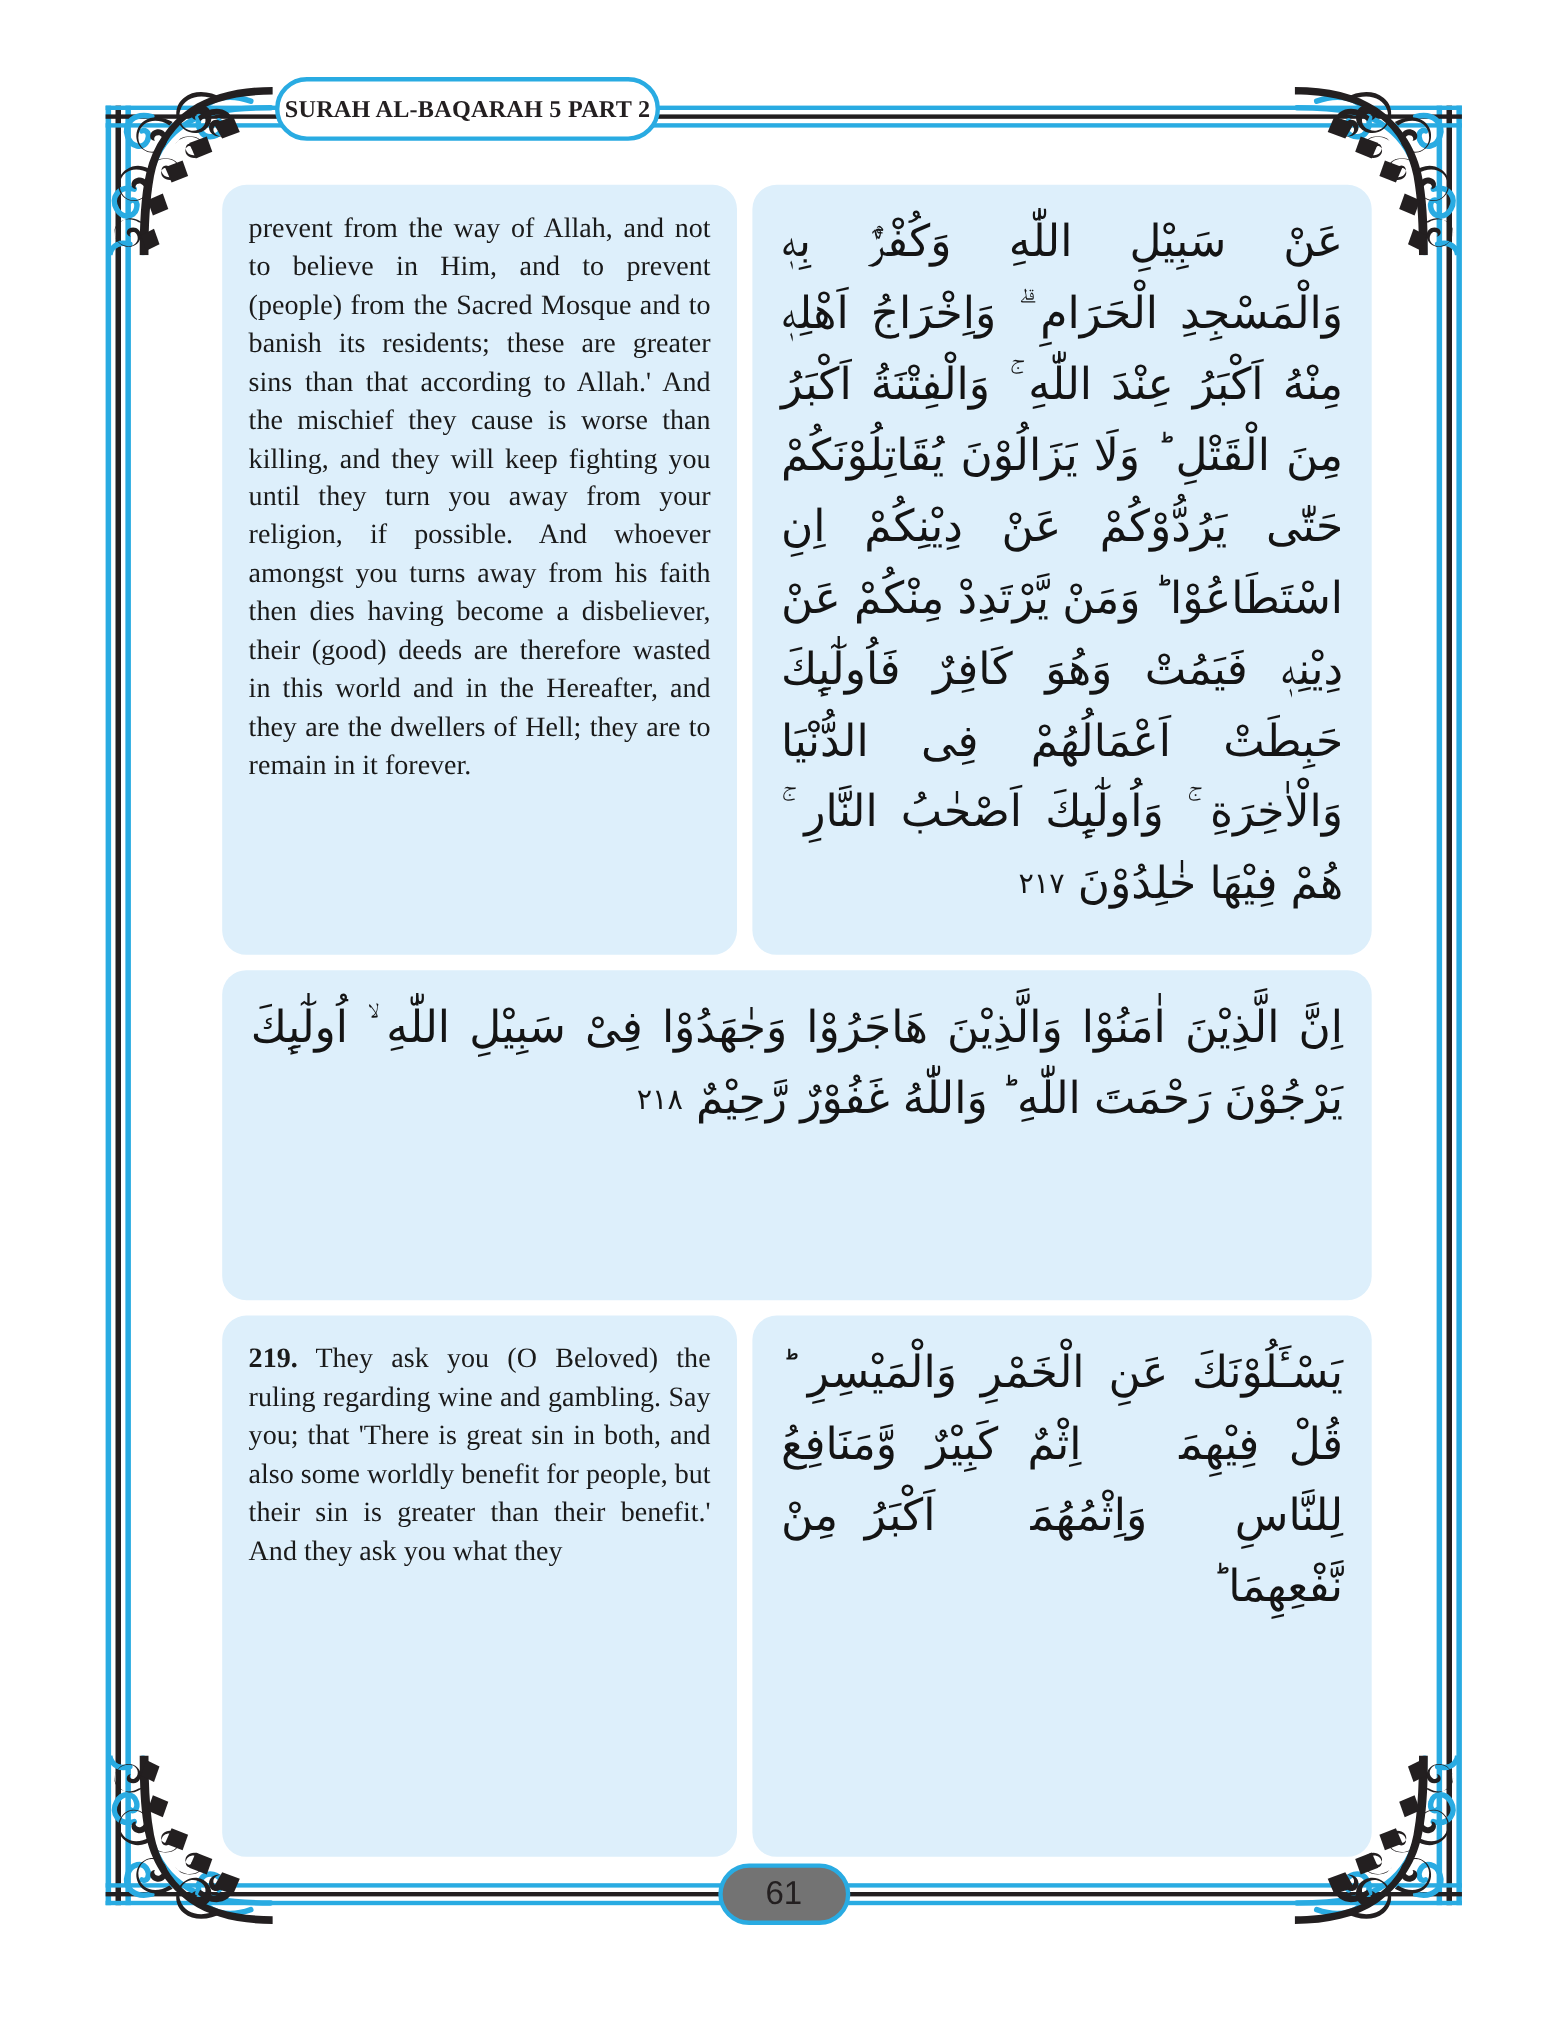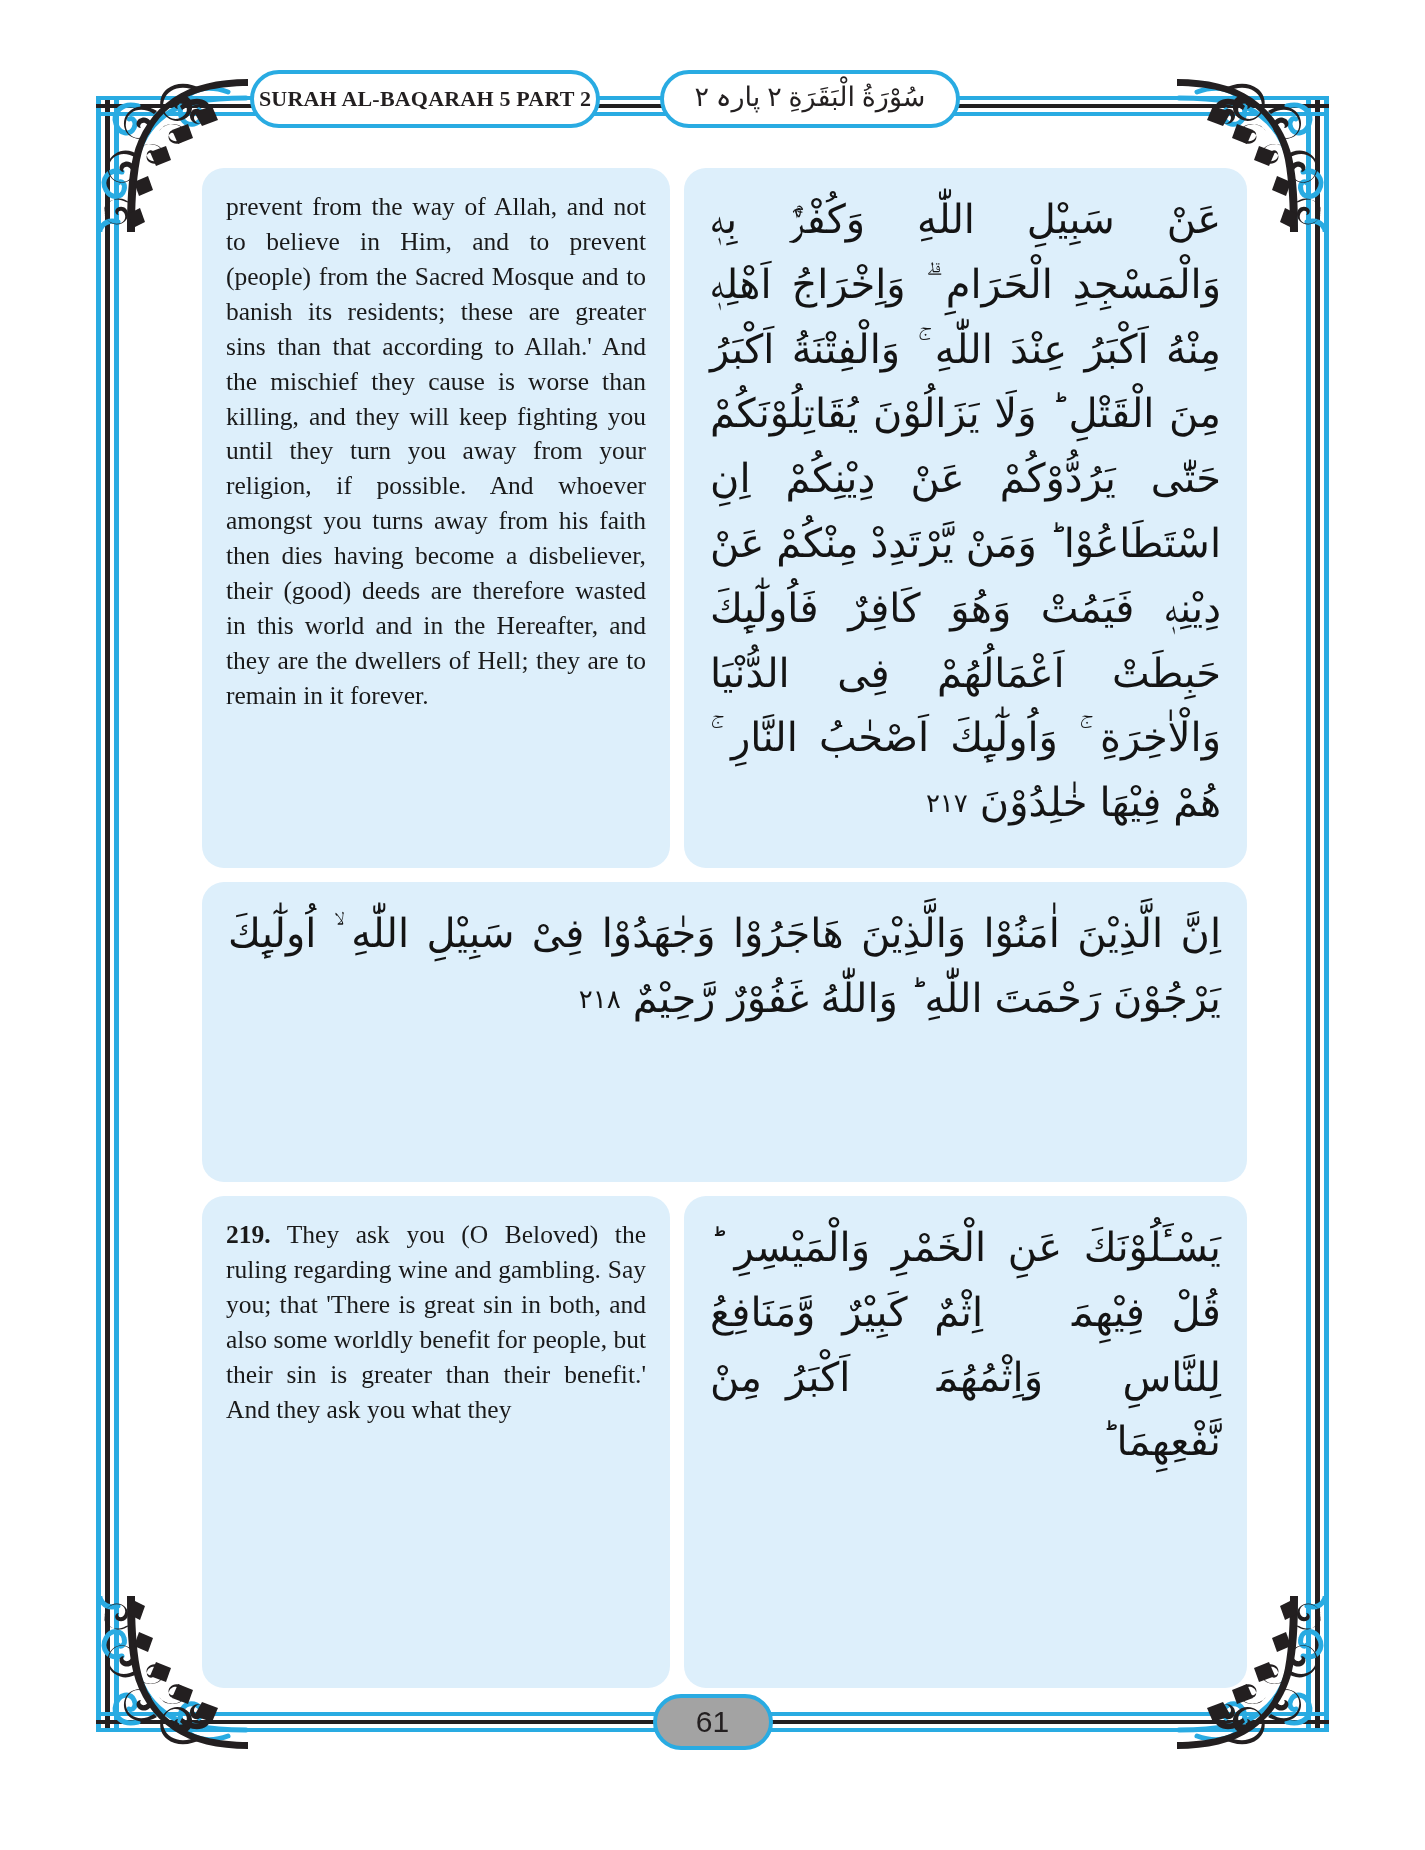--- a/index.html
+++ b/index.html
@@ -96,21 +96,21 @@
   }
 
   
   .footer-pill {
     position: absolute;
     left: 50%;
     transform: translateX(-50%);
     bottom: 100px;
     width: 120px;
     height: 56px;
-    background: #a3a3a3;
+    background: #737373;
     border: 4px solid #29abe2;
     border-radius: 30px;
     display: flex;
     align-items: center;
     justify-content: center;
     box-sizing: border-box;
     z-index: 6;
   }
   .footer-pill .page-num {
     font-family: "Liberation Sans", sans-serif;
@@ -324,23 +324,20 @@
         <path d="M56 120 L70 114 L75 128 L61 134 Z"></path>
         <path d="M50 152 L62 146 L67 160 L55 166 Z"></path>
       </g>
     </svg>
   </div>
 
   <div class="header-band">
     <div class="pill pill-left">
       <span class="pill-text">SURAH AL-BAQARAH 5 PART 2</span>
     </div>
-    <div class="pill pill-right">
-      <span class="pill-text">سُوْرَةُ الْبَقَرَةِ ٢ پارہ ٢</span>
-    </div>
   </div>
 
   <div class="content">
 
     <div class="verse-row row-1">
       <div class="cell cell-en">
         <p class="en-text">prevent from the way of Allah, and not to believe in Him, and to prevent (people) from the Sacred Mosque and to banish its residents; these are greater sins than that according to Allah.' And the mischief they cause is worse than killing, and they will keep fighting you until they turn you away from your religion, if possible. And whoever amongst you turns away from his faith then dies having become a disbeliever, their (good) deeds are therefore wasted in this world and in the Hereafter, and they are the dwellers of Hell; they are to remain in it forever.</p>
       </div>
       <div class="cell cell-ar">
         <p class="ar-text"><span>عَنْ سَبِیْلِ اللّٰهِ وَكُفْرٌۢ بِهٖ وَالْمَسْجِدِ الْحَرَامِ ۗ وَاِخْرَاجُ اَهْلِهٖ مِنْهُ اَكْبَرُ عِنْدَ اللّٰهِ ۚ وَالْفِتْنَةُ اَكْبَرُ مِنَ الْقَتْلِ ؕ وَلَا یَزَالُوْنَ یُقَاتِلُوْنَكُمْ حَتّٰى یَرُدُّوْكُمْ عَنْ دِیْنِكُمْ اِنِ اسْتَطَاعُوْا ؕ وَمَنْ یَّرْتَدِدْ مِنْكُمْ عَنْ دِیْنِهٖ فَیَمُتْ وَهُوَ كَافِرٌ فَاُولٰٓىِٕكَ حَبِطَتْ اَعْمَالُهُمْ فِی الدُّنْیَا وَالْاٰخِرَةِ ۚ وَاُولٰٓىِٕكَ اَصْحٰبُ النَّارِ ۚ هُمْ فِیْهَا خٰلِدُوْنَ</span> <span class="vmark">۲۱۷</span></p>

